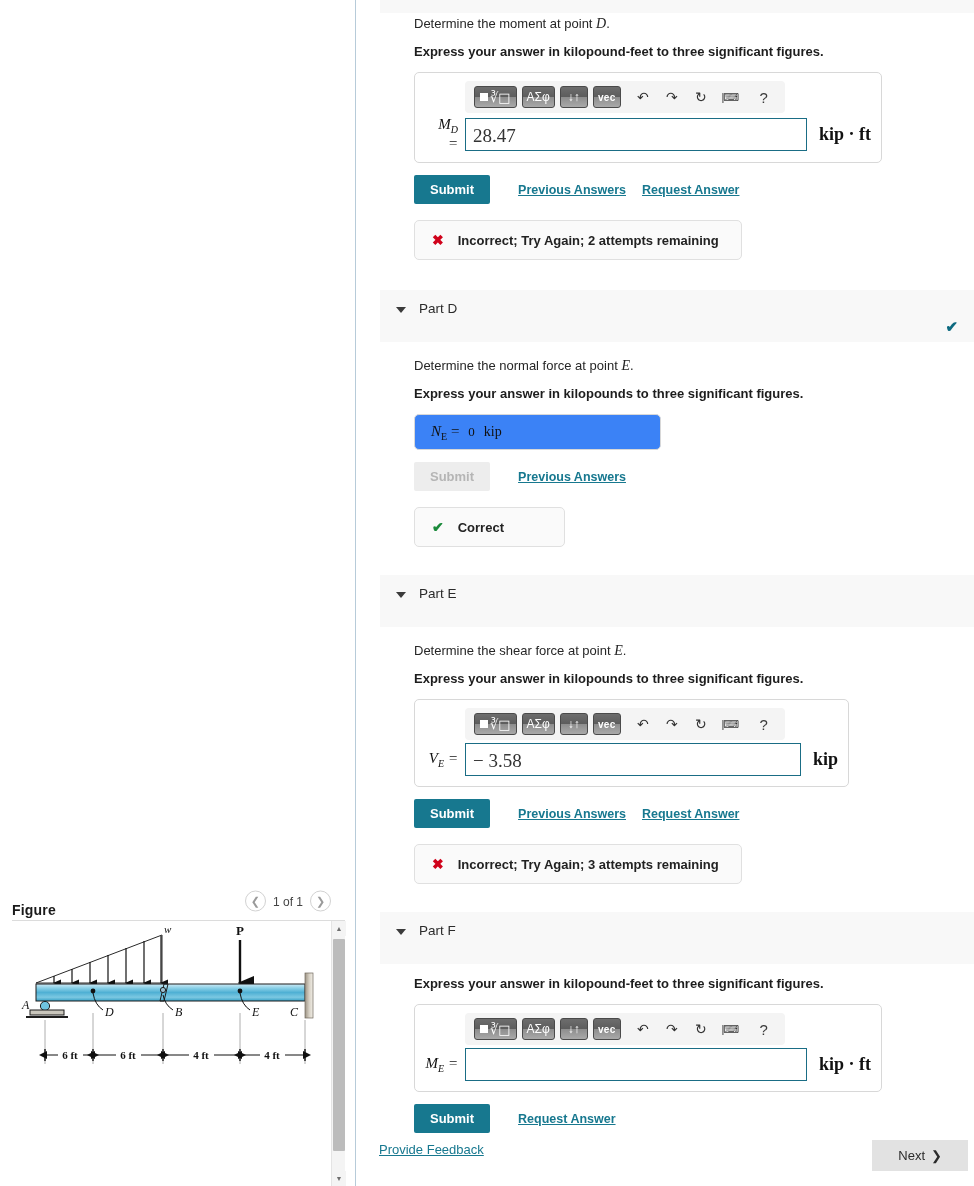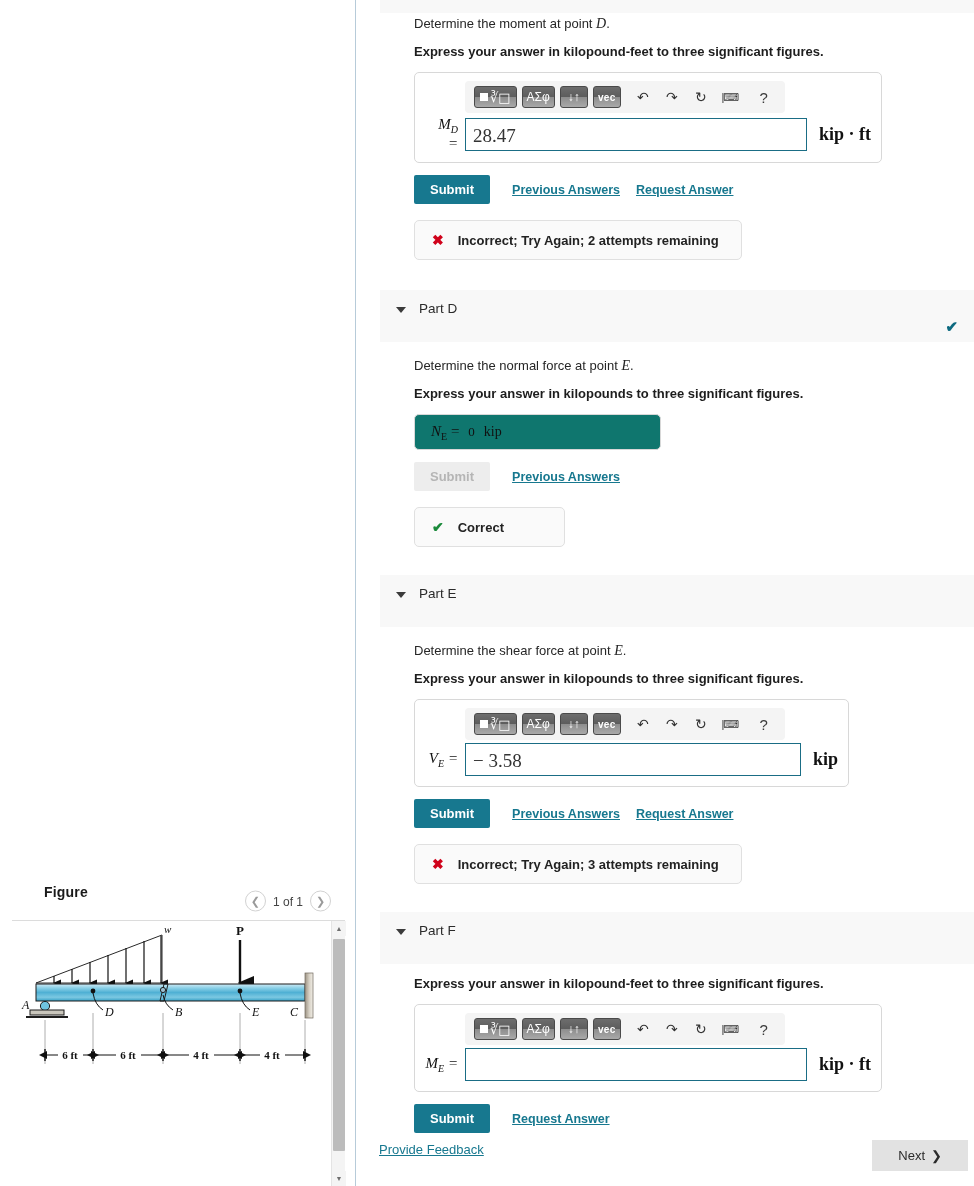--- a/index.html
+++ b/index.html
@@ -16,21 +16,21 @@
   
   .left-pane {
     position: absolute; left: 0; top: 0;
     width: 356px; height: 1186px;
     background: #fff;
     border-right: 1px solid #b7cbd9;
   }
   .figure-header {
     position: absolute; left: 0; top: 884px;
     width: 345px; height: 34px;
-    display: flex; align-items: flex-start; padding-left: 32px;
+    display: flex; align-items: flex-end;
   }
   .figure-title {
     font-size: 14px; font-weight: bold; color: #1a1a1a;
     margin-left: 12px; letter-spacing: .2px;
   }
   .fig-nav {
     position: absolute; right: 14px; top: 50%;
     transform: translateY(-50%);
     display: flex; align-items: center; gap: 7px;
   }
@@ -185,21 +185,21 @@
     font-weight: bold; font-size: 18px;
     margin-left: 12px; color: #111;
   }
 
   
   .ans-plain {
     margin-top: 13px;
     width: 247px; height: 36px;
     border: 1px solid #d8d8d8;
     border-radius: 5px;
-    background: #0f766e;
+    background: #3b82f6;
     display: flex; align-items: center;
     padding-left: 16px;
     font-family: "Liberation Serif", serif;
     font-size: 15px; color: #111;
   }
   .ans-plain sub { font-size: 10px; }
   .ans-plain .val { margin-left: 9px; font-size: 13px; }
   .ans-plain .unt { margin-left: 9px; font-size: 14px; }
 
   .btn-row { display: flex; align-items: center; margin-top: 12px; }
@@ -208,21 +208,21 @@
     font-size: 13px; font-weight: bold;
     border: none; border-radius: 2px;
     padding: 7px 16px;
     cursor: pointer;
   }
   .btn-submit.disabled {
     background: #ededed; color: #b5b5b5; cursor: default;
   }
   .lnk {
     color: #17788f; font-size: 12.5px; font-weight: bold;
-    text-decoration: underline; margin-left: 22px; cursor: pointer;
+    text-decoration: underline; margin-left: 28px; cursor: pointer;
   }
   .lnk.sm { margin-left: 16px; }
 
   .feedback {
     margin-top: 16px;
     border: 1px solid #e0e0e0; border-radius: 5px;
     background: #fafafa;
     height: 40px; display: inline-flex; align-items: center;
     padding: 0 22px 0 17px;
     font-size: 13px; font-weight: bold; color: #222;

